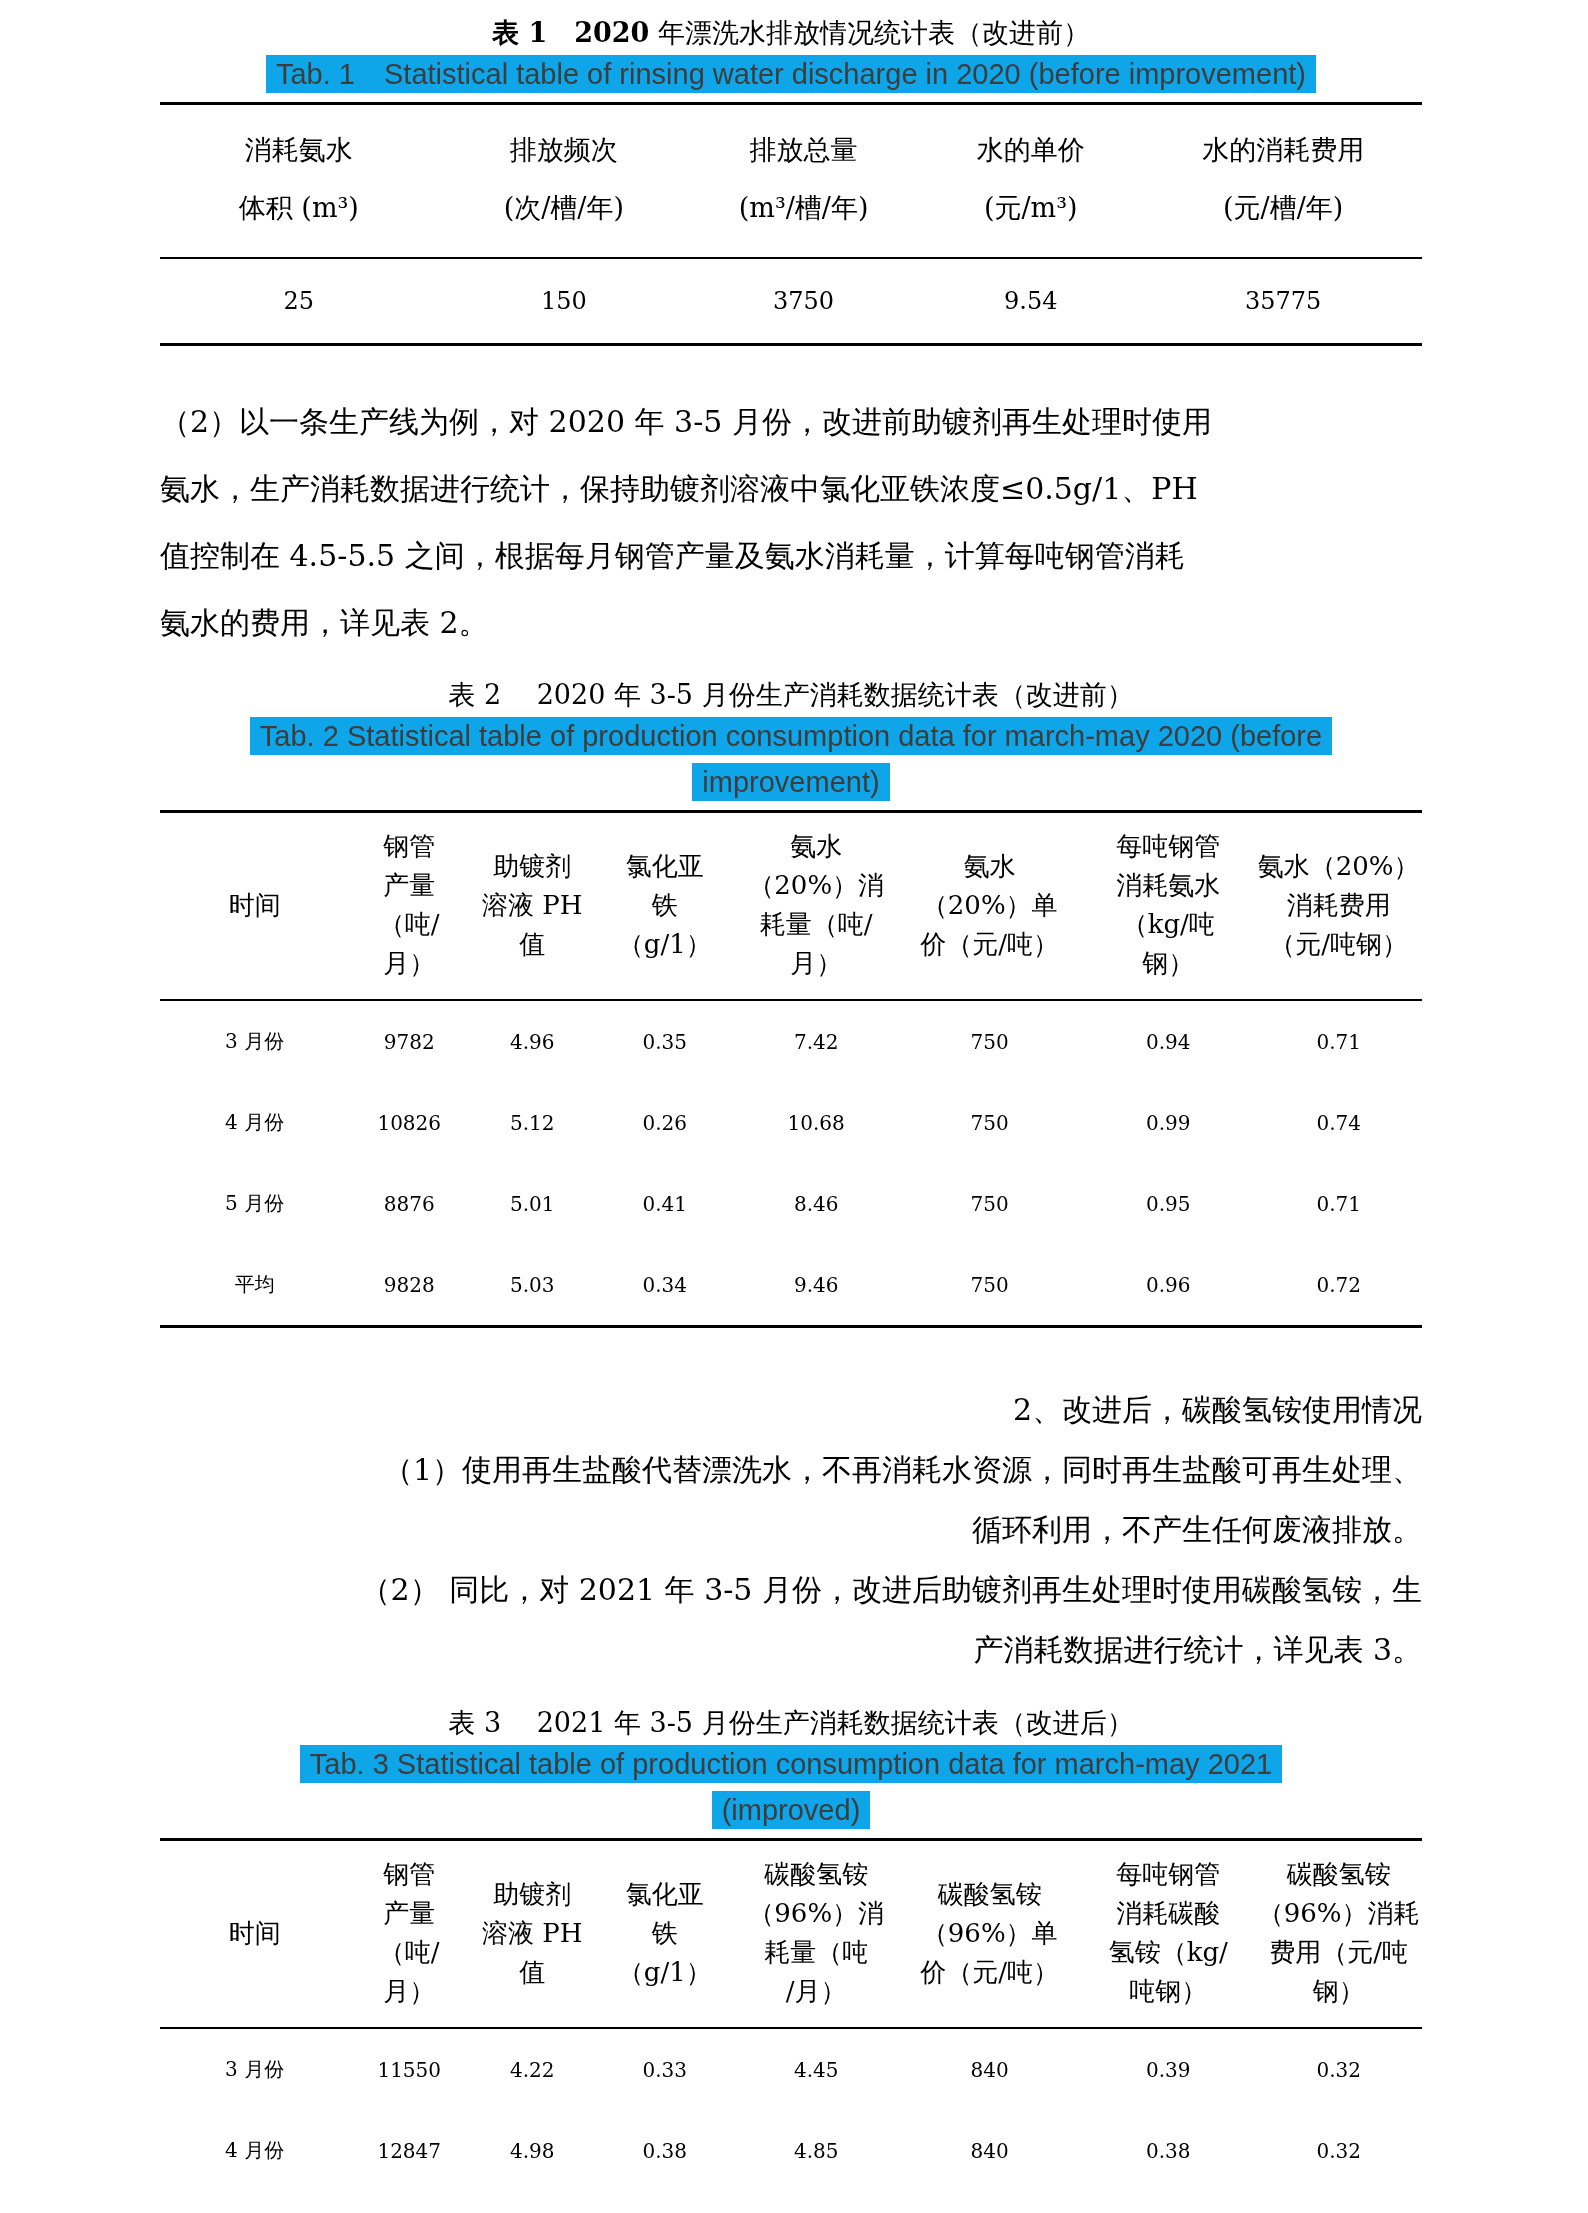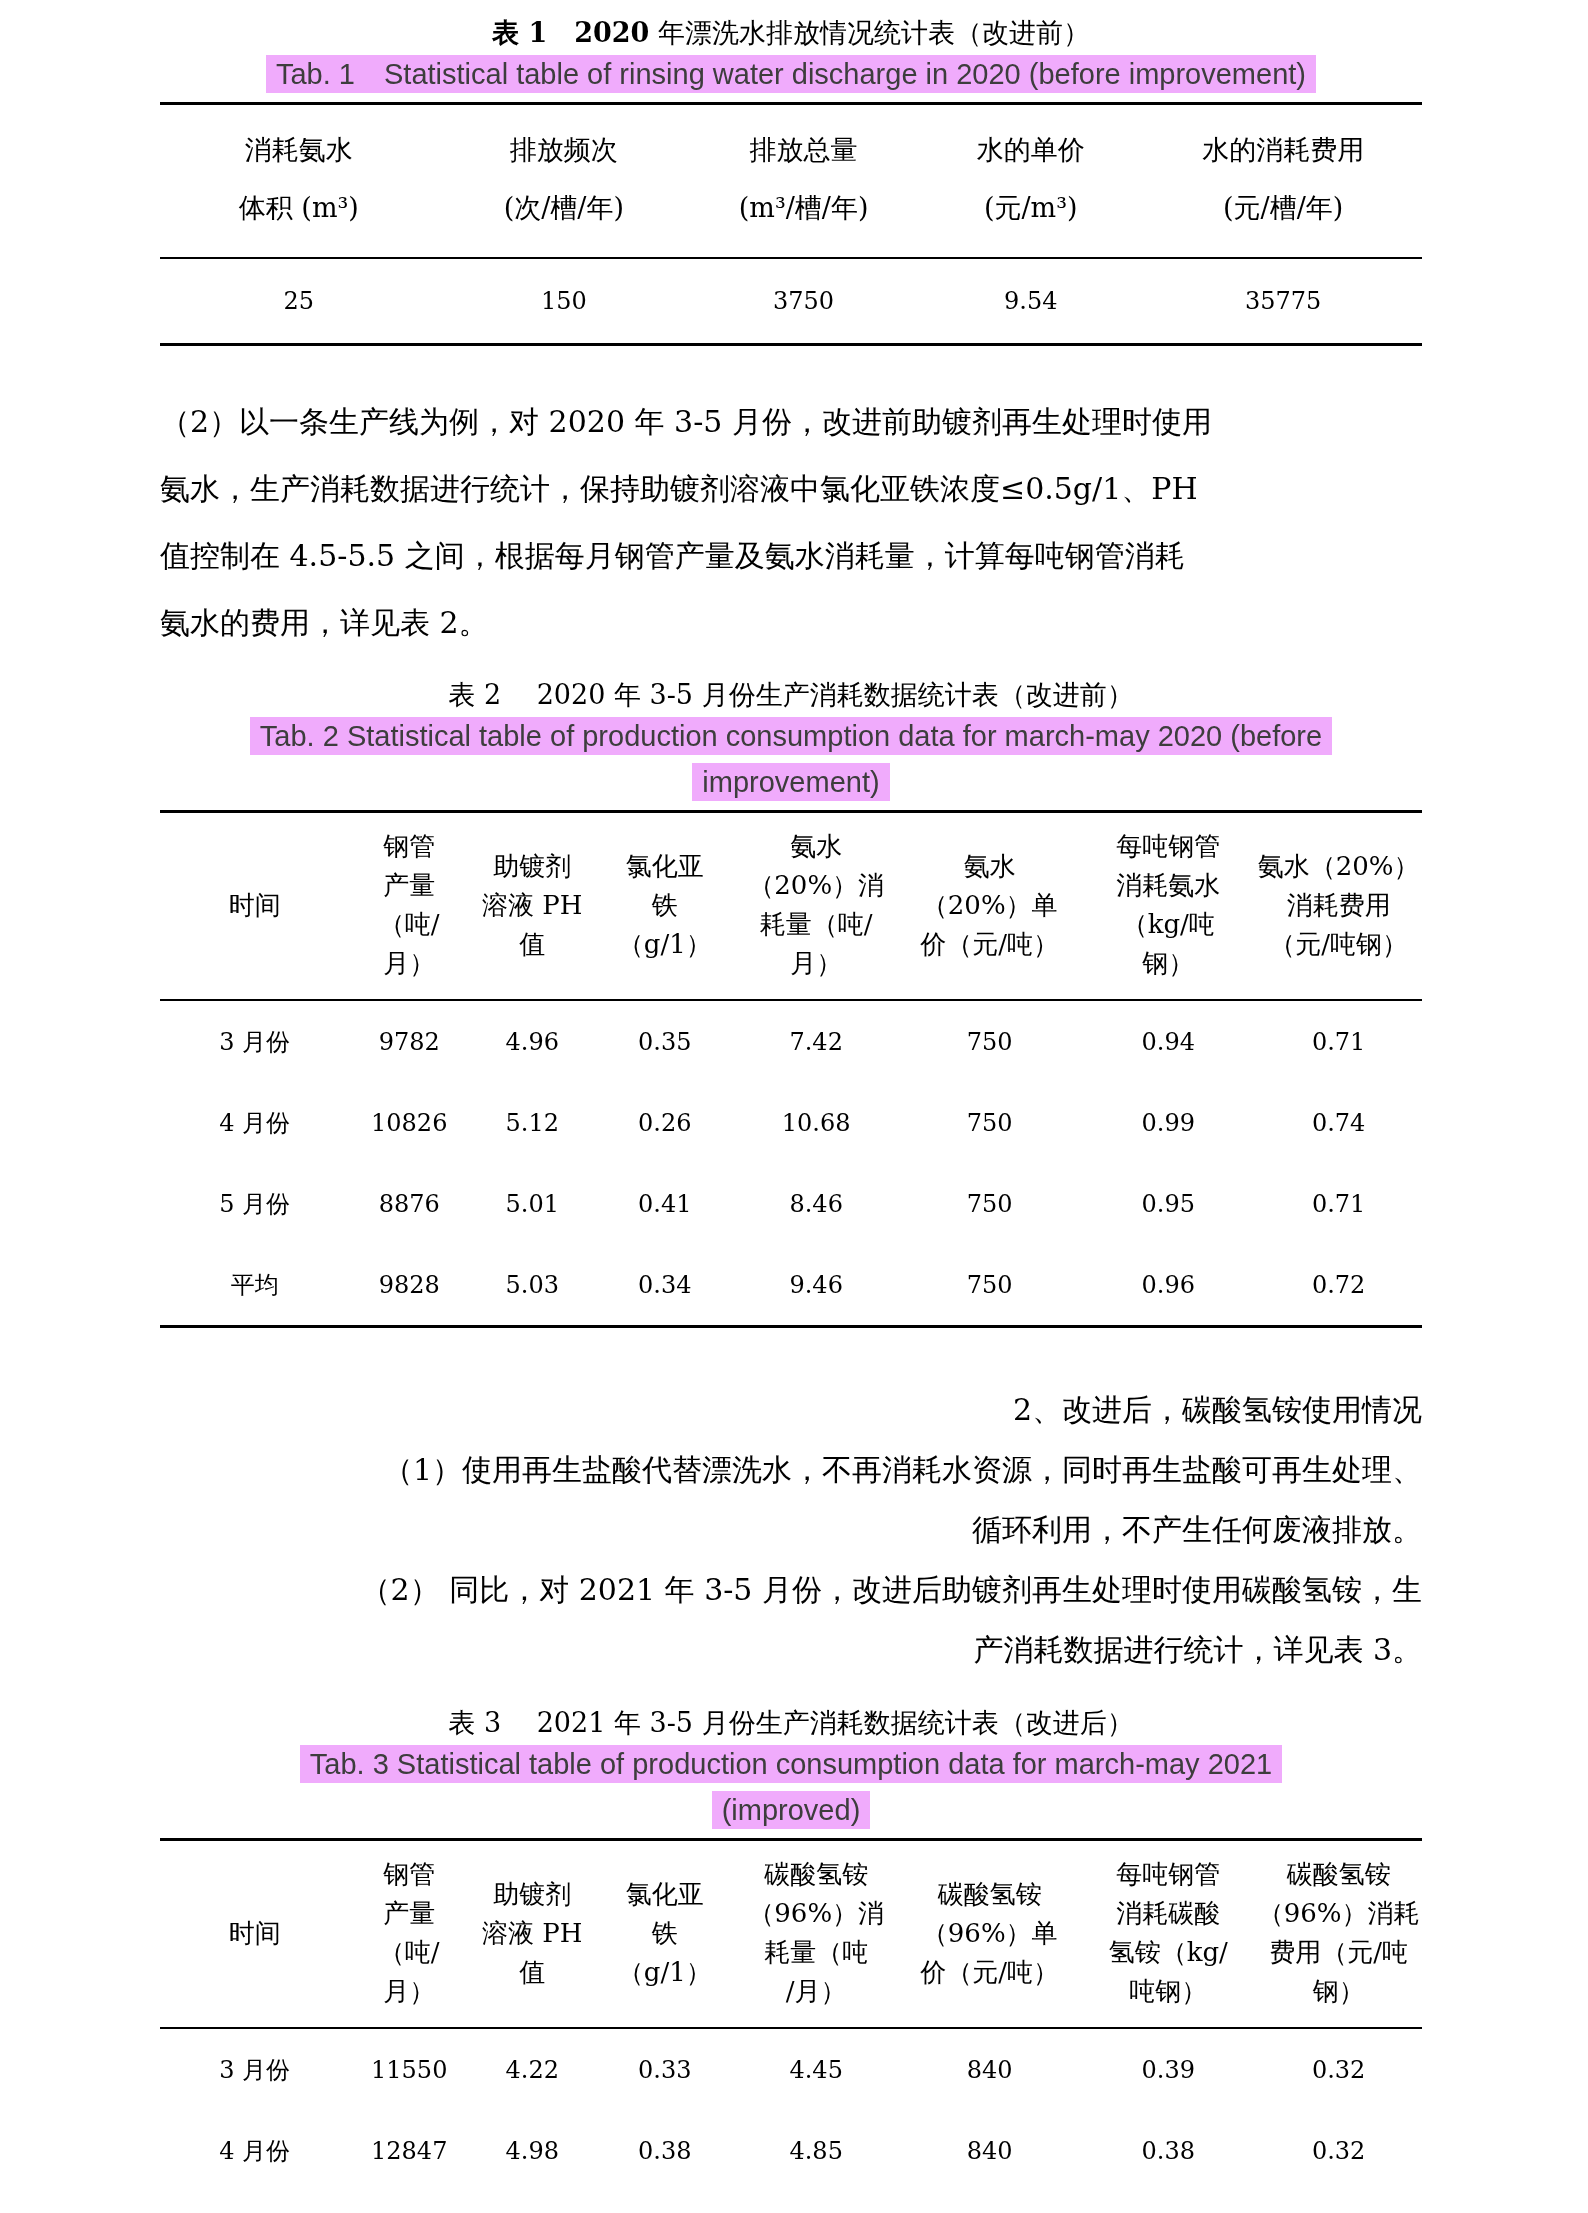--- a/index.html
+++ b/index.html
@@ -8,34 +8,34 @@
     font-family:"DejaVu Serif","Liberation Serif",serif;
     color:#000;
   }
   .content{width:1262px; margin-left:160px;}
 
   
   .cap-zh{ text-align:center; font-size:27px; line-height:38px; margin:0; }
   .cap-zh .bold{ font-weight:bold; }
   .cap-en{ text-align:center; font-size:29px; line-height:40px; margin:2px 0 0 0;
            font-family:"Liberation Sans","DejaVu Sans",sans-serif; color:#3d3d3d; }
-  .cap-en .hl{ background:#f0abfc; padding:3px 10px; }
+  .cap-en .hl{ background:#0ea5e9; padding:3px 10px; }
 
   
   table{ width:100%; border-collapse:collapse; table-layout:fixed;
          border-top:3px solid #000; border-bottom:3px solid #000; margin-top:8px;}
   thead tr{ border-bottom:2px solid #000; }
   th{ font-weight:normal; text-align:center; vertical-align:middle; white-space:pre-line; }
   td{ text-align:center; vertical-align:middle; }
 
   .t1 th{ font-size:27px; line-height:2.15; padding:16px 2px 20px 2px; }
   .t1 td{ font-size:24px; height:82px; }
 
   .t2 th{ font-size:26px; line-height:1.5; padding:14px 2px 16px 2px; }
-  .t2 td{ font-size:24px; height:79px; }
+  .t2 td{ font-size:20px; height:79px; }
 
   
   .para{ font-size:30px; }
   .para p{ margin:0; line-height:67px; white-space:nowrap; }
   .p1{ margin-top:42px; }
   .sec{ margin-top:52px; }
   .sec p{ line-height:60px;text-align:right; }
   .gap-t2{ margin-top:20px; }
   .gap-t3{ margin-top:24px; }
 </style>

